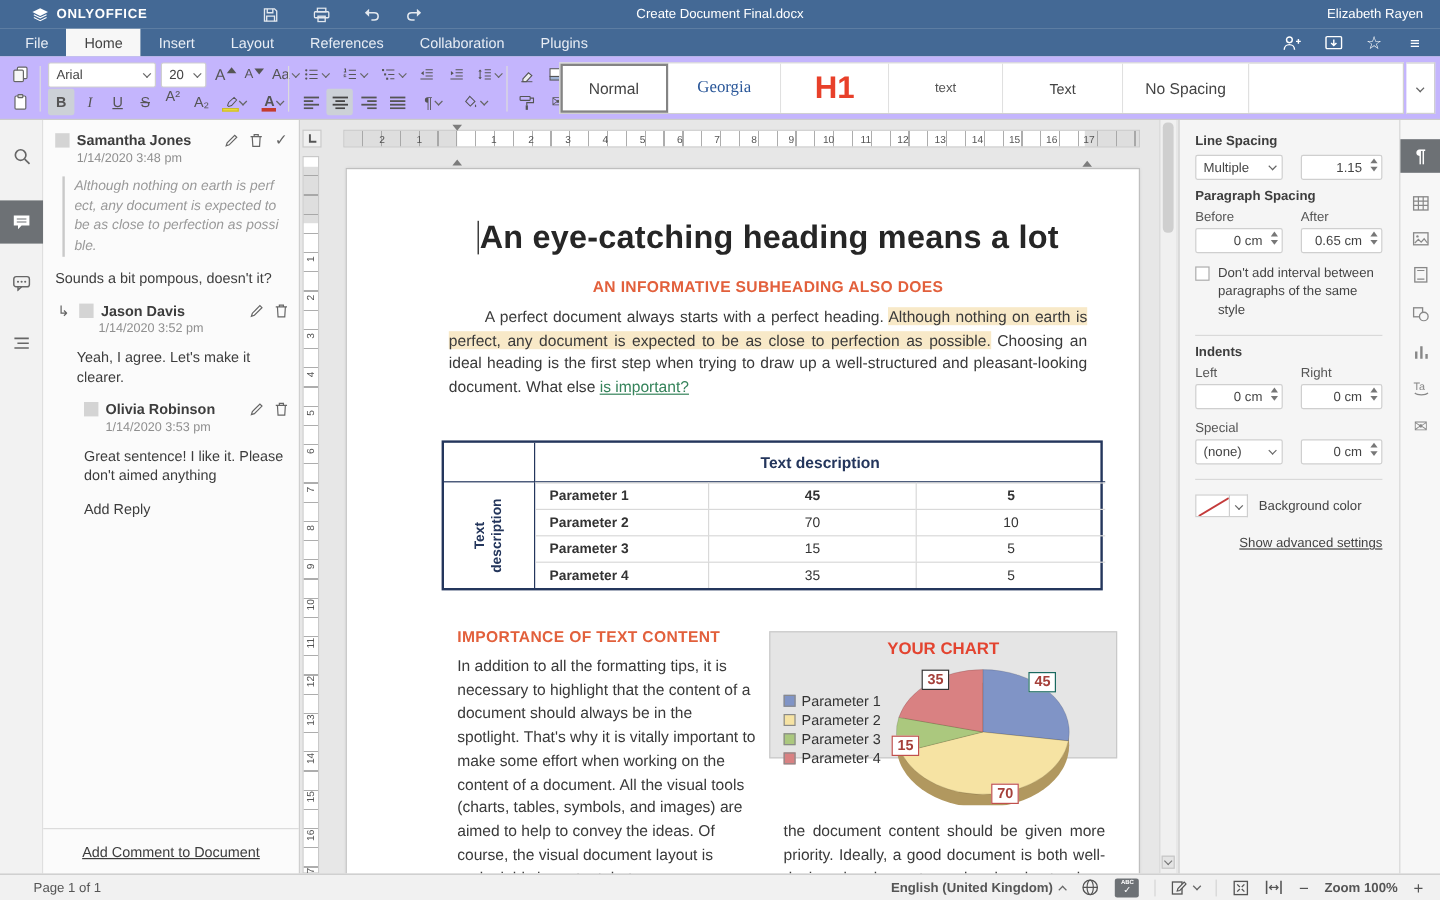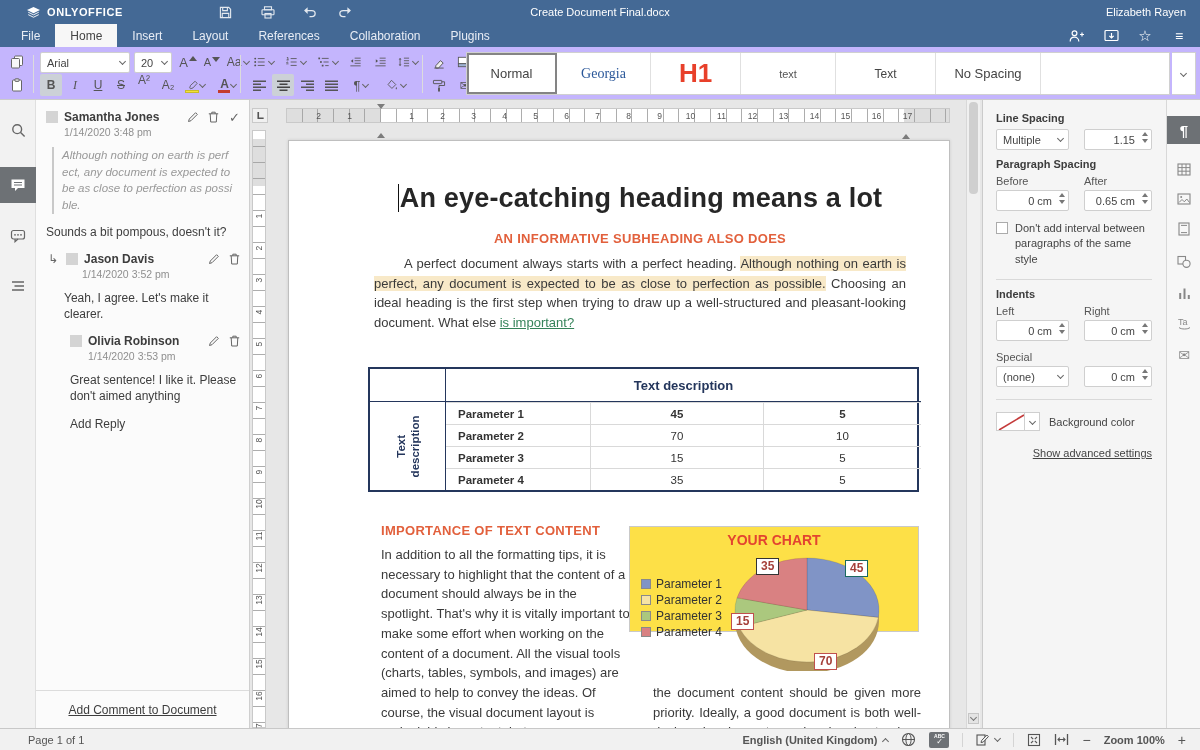--- a/index.html
+++ b/index.html
@@ -103,21 +103,21 @@
   .t-colhead{grid-area:1/2/2/5;border-bottom:1.5px solid #24365c;display:flex;align-items:center;justify-content:center;font-weight:bold;font-size:13px;color:#24365c}
   .t-side{grid-area:2/1/6/2;border-right:1.5px solid #24365c;display:flex;align-items:center;justify-content:center}
   .t-side span{display:block;width:64px;transform:rotate(-90deg);text-align:center;font-weight:bold;font-size:11.5px;line-height:1.25;color:#24365c}
   .t-label{padding-left:12px;display:flex;align-items:center;font-size:11.5px;font-weight:bold;color:#333;border-top:1px solid #d9d9d9}
   .t-val{display:flex;align-items:center;justify-content:center;font-size:11.5px;color:#333;border-top:1px solid #d9d9d9;border-left:1px solid #d9d9d9}
   .bold-row{font-weight:bold}
   .sec-title{position:absolute;left:92px;top:382px;font-size:13px;font-weight:bold;color:#e2603c;letter-spacing:.3px}
   .leftcol{position:absolute;left:92px;top:404px;width:250px;font-size:13px;line-height:19.7px;color:#3a3a3a}
   .rightcol{position:absolute;left:364px;top:542px;width:268px;font-size:13px;line-height:19.7px;color:#3a3a3a;text-align:justify}
   
-  .chartframe{position:absolute;left:340px;top:385px;width:290px;height:106px;background:#fde047;border:1px solid #c9c9c9}
+  .chartframe{position:absolute;left:352px;top:385px;width:290px;height:106px;background:#e5e5e5;border:1px solid #c9c9c9}
   .chart-title{position:absolute;left:0;top:5px;width:100%;text-align:center;font-size:14px;font-weight:bold;color:#e34430}
   .legend{position:absolute;left:11px;top:49px}
   .lg-item{display:flex;align-items:center;gap:5px;height:16px}
   .lg-sq{width:10px;height:10px;border:1px solid #8a8a8a}
   .lg0{background:#8094c6}.lg1{background:#f6e3a3}.lg2{background:#abc87e}.lg3{background:#d98182}
   .lg-label{font-size:12px;color:#333}
   .pielabel{position:absolute;height:17px;line-height:14px;padding:0 4px;background:#fff;font-size:12px;font-weight:bold;color:#a5403a;border:1.5px solid}
   
   .dscroll{position:absolute;left:716px;top:0;width:14px;height:628px;background:#f0f0f0;border-left:1px solid #d8d8d8}
   .dthumb{position:absolute;left:2px;top:2px;width:9px;height:92px;background:#cfcfcf;border-radius:4px}

